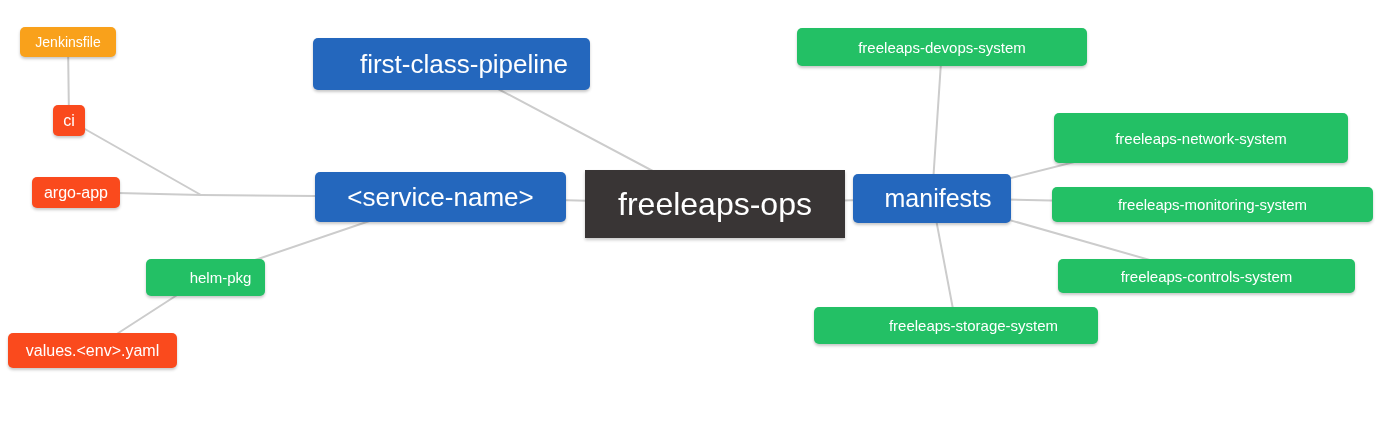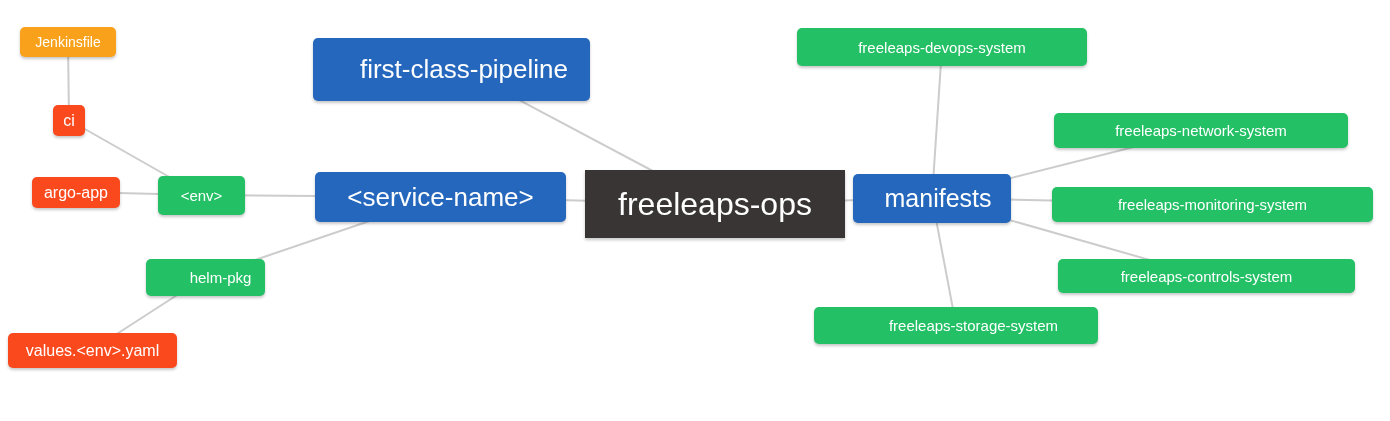--- a/index.html
+++ b/index.html
@@ -75,37 +75,36 @@
     <line class="edge" x1="932" y1="198" x2="1206" y2="276"></line>
     <line class="edge" x1="932" y1="198" x2="956" y2="325"></line>
   </svg>
 
   <div class="node lv4" style="left:20px;  top:27px;  width:96px;  height:30px;">Jenkinsfile</div>
 
   <div class="node lv3" style="left:53px;  top:105px; width:32px;  height:31px;">ci</div>
 
   <div class="node lv3" style="left:32px;  top:177px; width:88px;  height:31px;">argo-app</div>
 
-  <div class="node lv2" style="left:158px; top:176px; width:87px;  height:39px;">&lt;env&gt;</div>
 
   <div class="node lv2" style="left:146px; top:259px; width:119px; height:37px;padding-left:30px;">helm-pkg</div>
 
   <div class="node lv3" style="left:8px;   top:333px; width:169px; height:35px;">values.&lt;env&gt;.yaml</div>
 
-  <div class="node lv1" style="left:313px; top:38px;  width:277px; height:63px;padding-left:25px;">first-class-pipeline</div>
+  <div class="node lv1" style="left:313px; top:38px;  width:277px; height:52px;padding-left:25px;">first-class-pipeline</div>
 
   <div class="node lv1" style="left:315px; top:172px; width:251px; height:50px;">&lt;service-name&gt;</div>
 
   <div class="node lv-root" style="left:585px; top:170px; width:260px; height:68px;">freeleaps-ops</div>
 
   <div class="node lv1 small" style="left:853px; top:174px; width:158px; height:49px;padding-left:12px;">manifests</div>
 
   <div class="node lv2" style="left:797px;  top:28px;  width:290px; height:38px;">freeleaps-devops-system</div>
 
-  <div class="node lv2" style="left:1054px; top:113px; width:294px; height:35px;">freeleaps-network-system</div>
+  <div class="node lv2" style="left:1054px; top:113px; width:294px; height:50px;">freeleaps-network-system</div>
 
   <div class="node lv2" style="left:1052px; top:187px; width:321px; height:35px;">freeleaps-monitoring-system</div>
 
   <div class="node lv2" style="left:1058px; top:259px; width:297px; height:34px;">freeleaps-controls-system</div>
 
   <div class="node lv2" style="left:814px;  top:307px; width:284px; height:37px;padding-left:35px;">freeleaps-storage-system</div>
 
 </div>
 
 </body></html>

